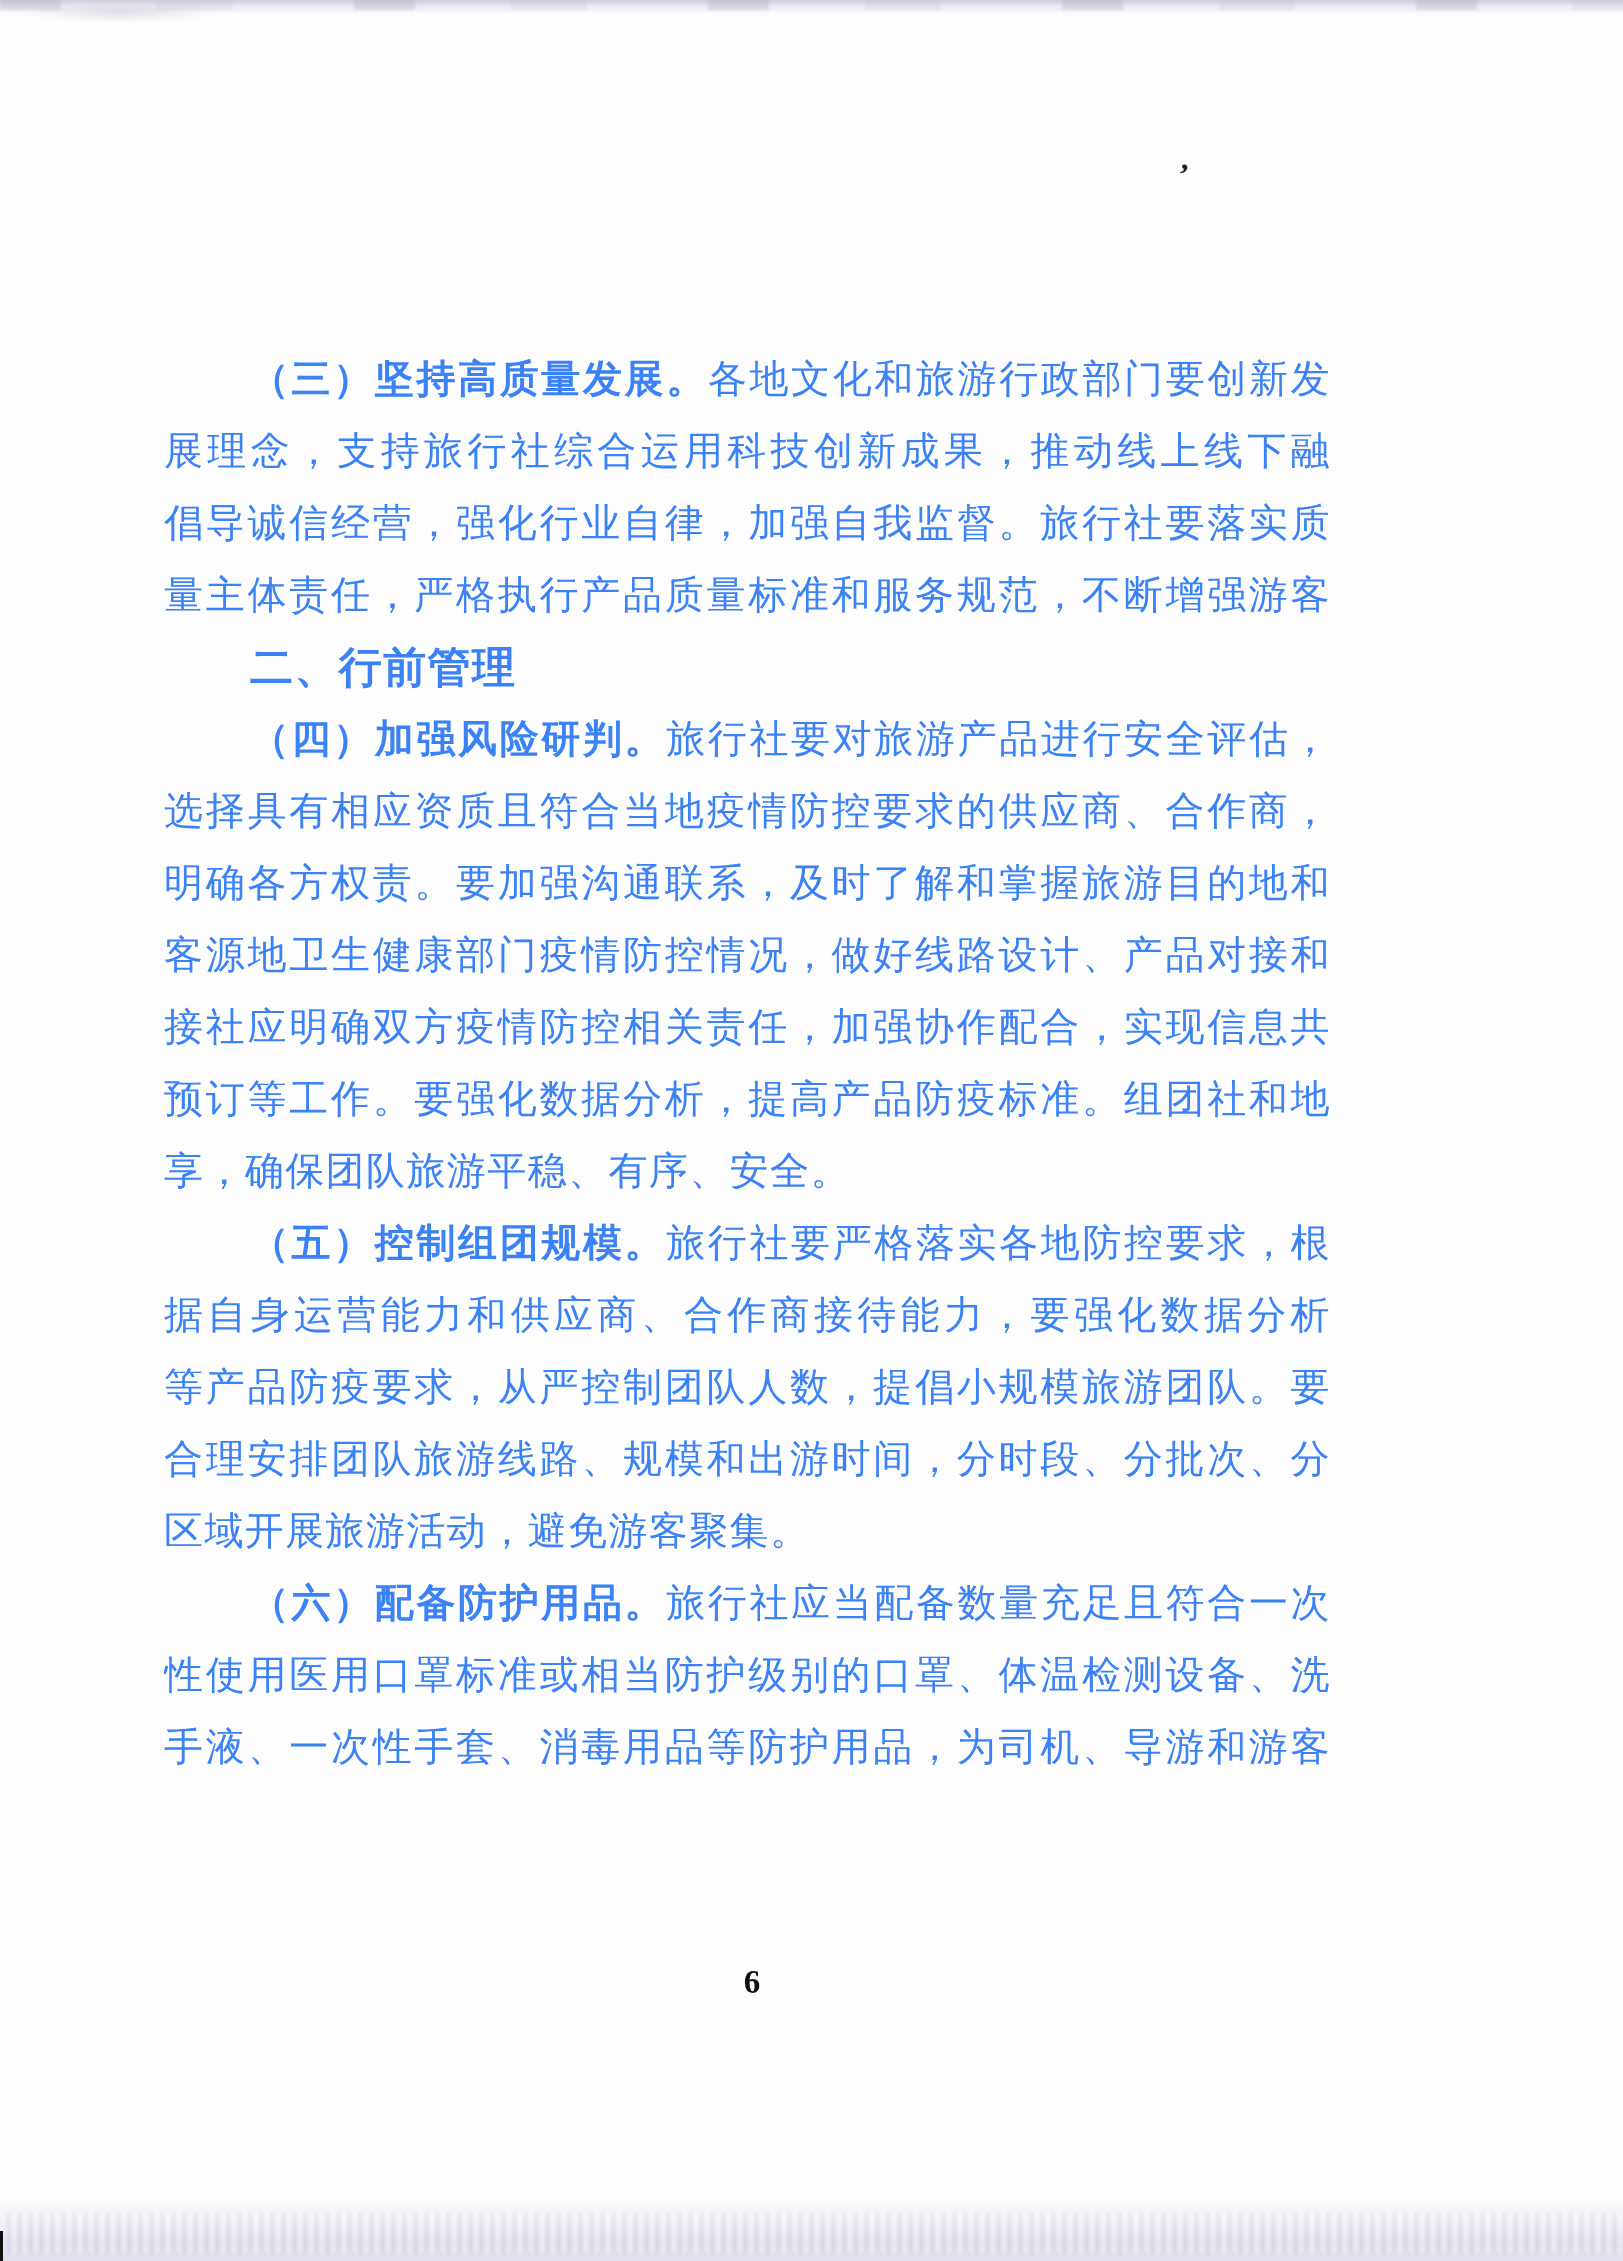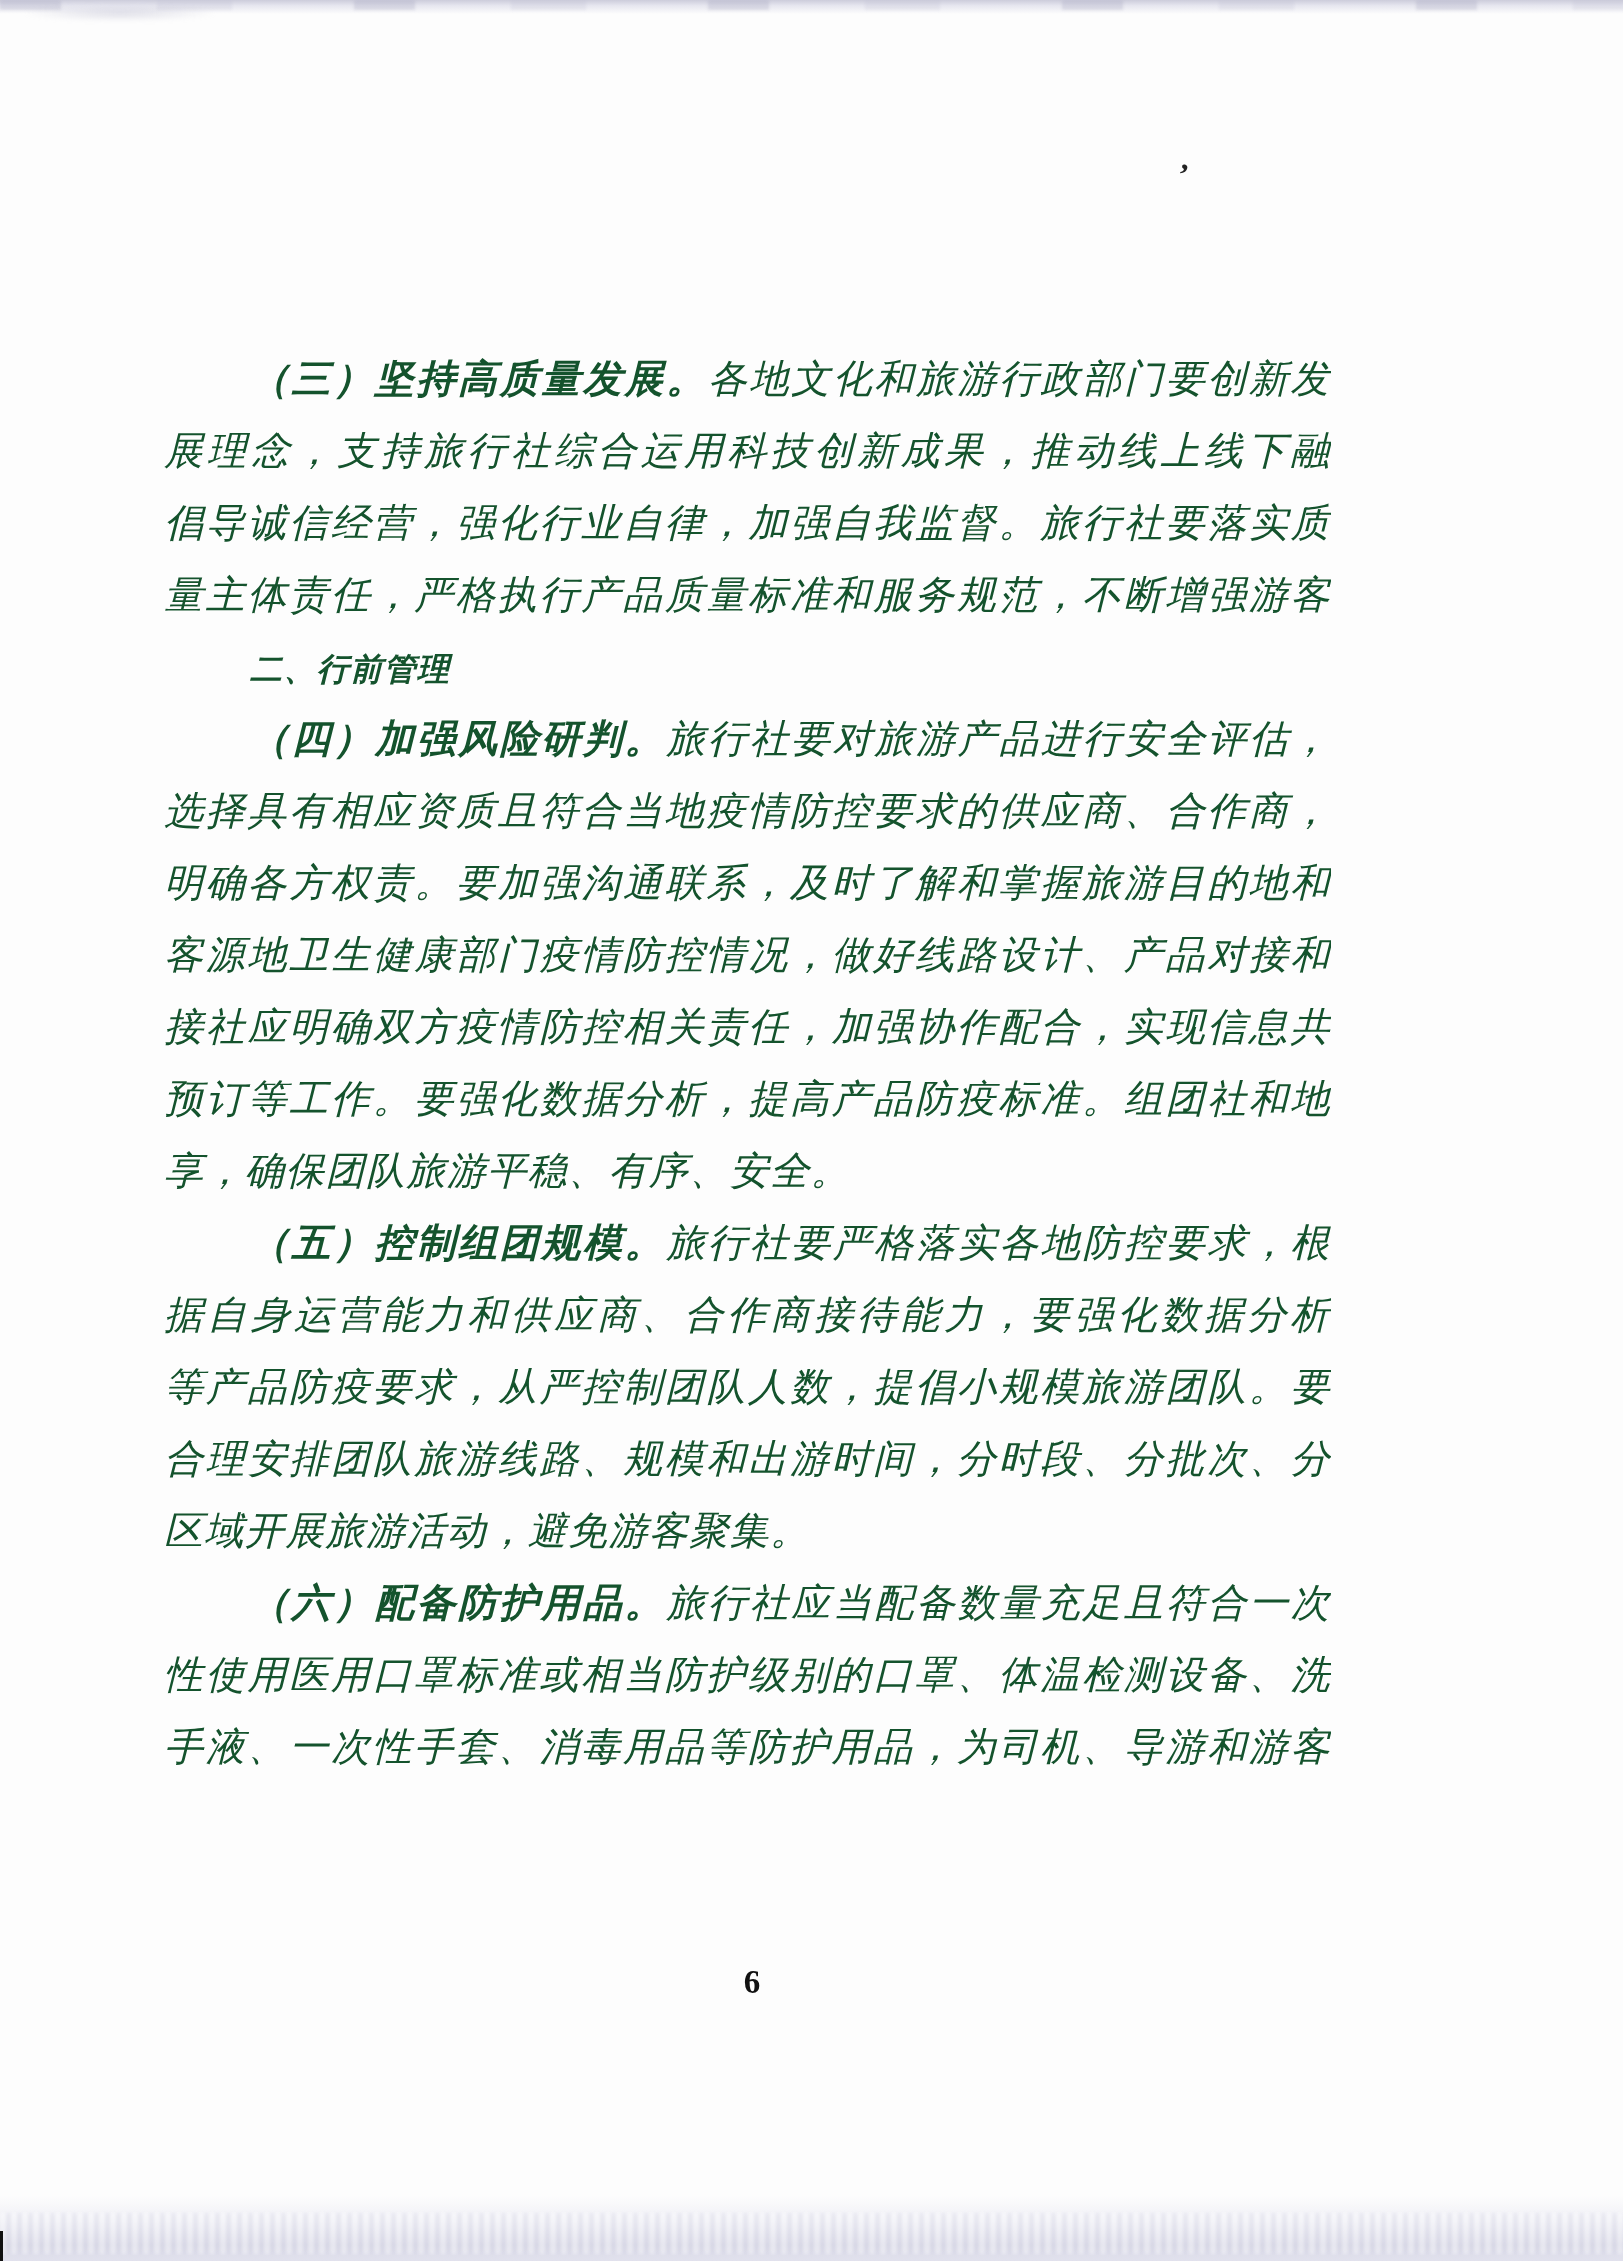--- a/index.html
+++ b/index.html
@@ -75,38 +75,37 @@
     position: absolute;
     left: 164px;
     top: 343px;
     width: 1167px;
   }
   .line {
     height: 72px;
     line-height: 72px;
     font-size: 39px;
     letter-spacing: 1.4px;
-    color: #14532d;
+    color: #3b82f6;
     overflow: hidden;
-    font-style: italic;
   }
   .line.full {
     text-align: justify;
     text-align-last: justify;
   }
   .line.indent {
     padding-left: 86px;
   }
   .seg.bold {
     font-weight: bold;
   }
   .line.heading .seg {
     font-family: "Liberation Sans", "DejaVu Sans", sans-serif;
     font-weight: bold;
-    font-size: 32px;
+    font-size: 43px;
   }
   .page-number {
     position: absolute;
     left: 728px;
     top: 1958px;
     width: 48px;
     height: 48px;
     line-height: 48px;
     text-align: center;
     font-size: 33px;

